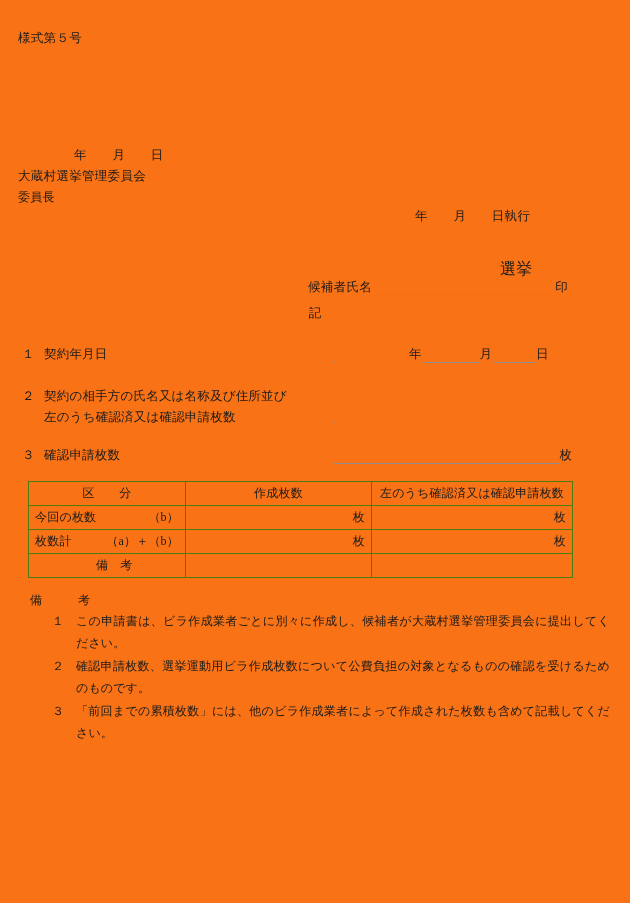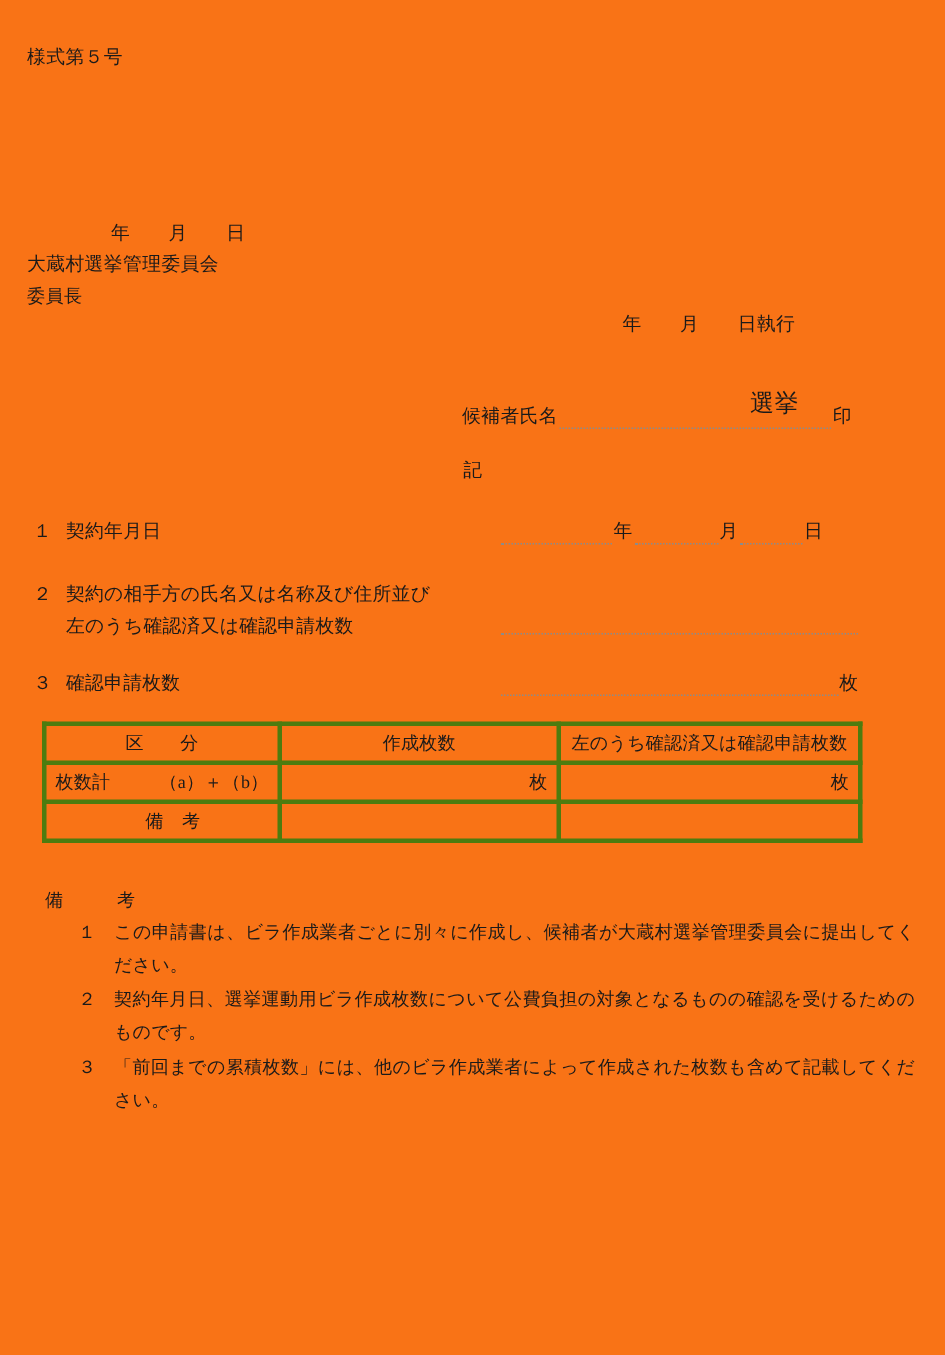--- a/index.html
+++ b/index.html
@@ -83,21 +83,21 @@
     left: 500px;
     top: 228px;
     font-size: 16px;
     letter-spacing: 0.3px;
     margin-top: 31px;
   }
 
   
   .cand-row {
     left: 308px;
-    top: 269px;
+    top: 279px;
     width: 260px;
     display: flex;
     align-items: flex-end;
     font-size: 12.5px;
   }
   .cand-label { flex: 0 0 auto; letter-spacing: 0.3px; }
   .dotfill {
     flex: 1 1 auto;
     border-bottom: 1.5px dotted #8b8b8b;
     height: 12px;
@@ -152,21 +152,21 @@
     top: 481px;
     width: 544px;
   }
   table.grid {
     border-collapse: collapse;
     width: 544px;
     table-layout: fixed;
     font-size: 12px;
   }
   table.grid td, table.grid th {
-    border: 3px solid #4d7c0f;
+    border: 1px solid #4d7c0f;
     height: 23px;
     padding: 0 6px;
     font-weight: normal;
     vertical-align: middle;
     letter-spacing: 0.2px;
   }
   .col-kubun { width: 157px; }
   .col-made  { width: 186px; }
   .col-left  { width: 201px; }
 
@@ -280,20 +280,30 @@
         <tr>
           <th class="hd">区　　分</th>
           <th class="hd">作成枚数</th>
           <th class="hd">左のうち確認済又は確認申請枚数</th>
         </tr>
       </thead>
       <tbody>
         <tr>
           <td class="rowlab">
             <span class="lab-flex">
+              <span>今回の枚数</span>
+              <span class="tag">（b）</span>
+            </span>
+          </td>
+          <td class="unitcell">枚</td>
+          <td class="unitcell">枚</td>
+        </tr>
+        <tr>
+          <td class="rowlab">
+            <span class="lab-flex">
               <span>枚数計</span>
               <span class="tag">（a）＋（b）</span>
             </span>
           </td>
           <td class="unitcell">枚</td>
           <td class="unitcell">枚</td>
         </tr>
         <tr>
           <td class="bikou">備　考</td>
           <td class="blank"></td>
@@ -304,21 +314,21 @@
   </div>
 
   <div class="abs notes-head">備　考</div>
   <div class="abs notes">
     <div class="note">
       <span class="n-num">１</span>
       <span class="n-body">この申請書は、ビラ作成業者ごとに別々に作成し、候補者が大蔵村選挙管理委員会に提出してください。</span>
     </div>
     <div class="note">
       <span class="n-num">２</span>
-      <span class="n-body">契約年月日、選挙運動用ビラ作成枚数について公費負担の対象となるものの確認を受けるためのものです。</span>
+      <span class="n-body">確認申請枚数、選挙運動用ビラ作成枚数について公費負担の対象となるものの確認を受けるためのものです。</span>
     </div>
     <div class="note">
       <span class="n-num">３</span>
       <span class="n-body">「前回までの累積枚数」には、他のビラ作成業者によって作成された枚数も含めて記載してください。</span>
     </div>
   </div>
 
 </div>
 
 </body></html>

